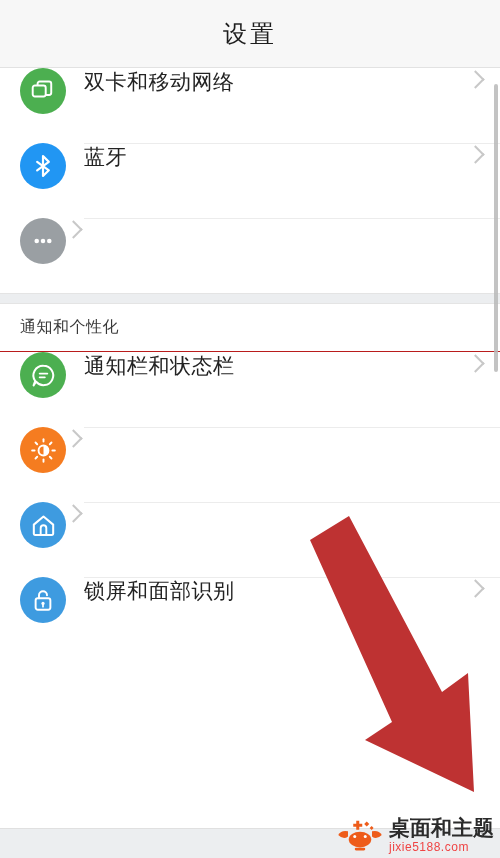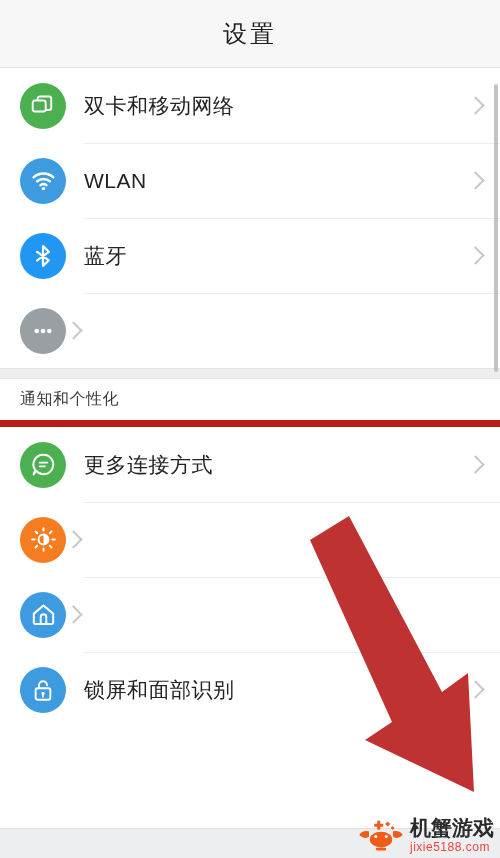--- a/index.html
+++ b/index.html
@@ -40,21 +40,20 @@
   }
 
   
   .group {
     background: #ffffff;
   }
   .row {
     position: relative;
     height: 75px;
     display: flex;
-    align-items: center;
     padding-left: 20px;
     padding-right: 18px;
     box-sizing: border-box;
     background: #ffffff;
   }
   .row + .row::before {
     content: "";
     position: absolute;
     left: 84px;
     right: 0;
@@ -106,21 +105,21 @@
     box-sizing: border-box;
   }
   .section-header {
     height: 48px;
     display: flex;
     align-items: center;
     padding-left: 20px;
     font-size: 16px;
     color: #3a3a3a;
     background: #ffffff;
-    border-bottom: 7px solid #b91c1c;
+    border-bottom: 1px solid #b91c1c;
     box-sizing: border-box;
     letter-spacing: 0.5px;
   }
 
   
   .bottom-bar {
     position: absolute;
     left: 0;
     right: 0;
     bottom: 0;
@@ -193,32 +192,20 @@
       <div class="icon-wrap" style="background:#4CAF50">
         <svg width="26" height="26" viewBox="0 0 24 24">
           <rect x="2.5" y="7" width="12" height="10" rx="2" fill="none" stroke="#ffffff" stroke-width="1.8"></rect>
           <path d="M7 7 V5.2 a2 2 0 0 1 2-2 h8.6 a2 2 0 0 1 2 2 V13.6 a2 2 0 0 1 -2 2 H14.5" fill="none" stroke="#ffffff" stroke-width="1.8"></path>
         </svg>
       </div>
       <div class="row-label">双卡和移动网络</div>
       <div class="chevron"></div>
     </div>
 
-    <div class="row">
-      <div class="icon-wrap" style="background:#3E9BE0">
-        <svg width="27" height="27" viewBox="0 0 24 24">
-          <path d="M3.2 9.2 a13 13 0 0 1 17.6 0" fill="none" stroke="#ffffff" stroke-width="2.2" stroke-linecap="round"></path>
-          <path d="M6.4 12.7 a8.6 8.6 0 0 1 11.2 0" fill="none" stroke="#ffffff" stroke-width="2.2" stroke-linecap="round"></path>
-          <path d="M9.4 16.1 a4.2 4.2 0 0 1 5.2 0" fill="none" stroke="#ffffff" stroke-width="2.2" stroke-linecap="round"></path>
-          <circle cx="12" cy="19.2" r="1.5" fill="#ffffff"></circle>
-        </svg>
-      </div>
-      <div class="row-label">WLAN</div>
-      <div class="chevron"></div>
-    </div>
 
     <div class="row">
       <div class="icon-wrap" style="background:#2196F3">
         <svg width="26" height="26" viewBox="0 0 24 24">
           <path d="M12 2.8 V21.2 L17.4 16 L6.6 8.2 M6.6 16 L17.4 8.2 L12 2.8" fill="none" stroke="#ffffff" stroke-width="2" stroke-linejoin="round" stroke-linecap="round"></path>
         </svg>
       </div>
       <div class="row-label">蓝牙</div>
       <div class="chevron"></div>
     </div>
@@ -243,21 +230,21 @@
   <div class="group">
 
     <div class="row" style="position:relative">
       <div class="icon-wrap" style="background:#4CAF50">
         <svg width="27" height="27" viewBox="0 0 24 24">
           <path d="M12 3.4 a8.6 8.6 0 1 1 -6.6 14.1 L3.2 20.8 L4.6 16.9 A8.6 8.6 0 0 1 12 3.4 Z" fill="none" stroke="#ffffff" stroke-width="1.8" stroke-linejoin="round"></path>
           <line x1="8.6" y1="10.3" x2="15.4" y2="10.3" stroke="#ffffff" stroke-width="1.6" stroke-linecap="round"></line>
           <line x1="8.6" y1="13.6" x2="13.2" y2="13.6" stroke="#ffffff" stroke-width="1.6" stroke-linecap="round"></line>
         </svg>
       </div>
-      <div class="row-label">更多连接方式</div>
+      <div class="row-label">通知栏和状态栏</div>
       <div class="chevron"></div>
     </div>
 
     <div class="row">
       <div class="icon-wrap" style="background:#F57C20">
         <svg width="27" height="27" viewBox="0 0 24 24">
           <circle cx="12" cy="12" r="4.4" fill="none" stroke="#ffffff" stroke-width="1.7"></circle>
           <path d="M12 7.6 a4.4 4.4 0 0 1 0 8.8 Z" fill="#ffffff"></path>
           <g stroke="#ffffff" stroke-width="1.7" stroke-linecap="round">
             <line x1="12" y1="1.9" x2="12" y2="4.1"></line>
@@ -316,18 +303,18 @@
       <rect x="25" y="42" width="14" height="3.6" rx="1.8" fill="#EE5C1A"></rect>
       <path d="M16 20 q-9 -2 -13 5 q7 7 13 2 Z" fill="#EE5C1A"></path>
       <path d="M48 20 q9 -2 13 5 q-7 7 -13 2 Z" fill="#EE5C1A"></path>
       <path d="M27 6 h4 v4 h4 v4 h-4 v4 h-4 v-4 h-4 v-4 h4 Z" fill="#EE5C1A"></path>
       <path d="M41 7 l3.4 3.4 l-3.4 3.4 l-3.4 -3.4 Z" fill="#EE5C1A"></path>
       <path d="M47.5 13 l2.6 2.6 l-2.6 2.6 l-2.6 -2.6 Z" fill="#EE5C1A"></path>
       <circle cx="25" cy="27" r="2" fill="#ffffff"></circle>
       <circle cx="39" cy="27" r="2" fill="#ffffff"></circle>
     </svg>
     <div class="wm-text">
-      <div class="wm-name">机蟹游戏</div>
+      <div class="wm-name">桌面和主题</div>
       <div class="wm-url">jixie5188.com</div>
     </div>
   </div>
 
 </div>
 
 </body></html>

